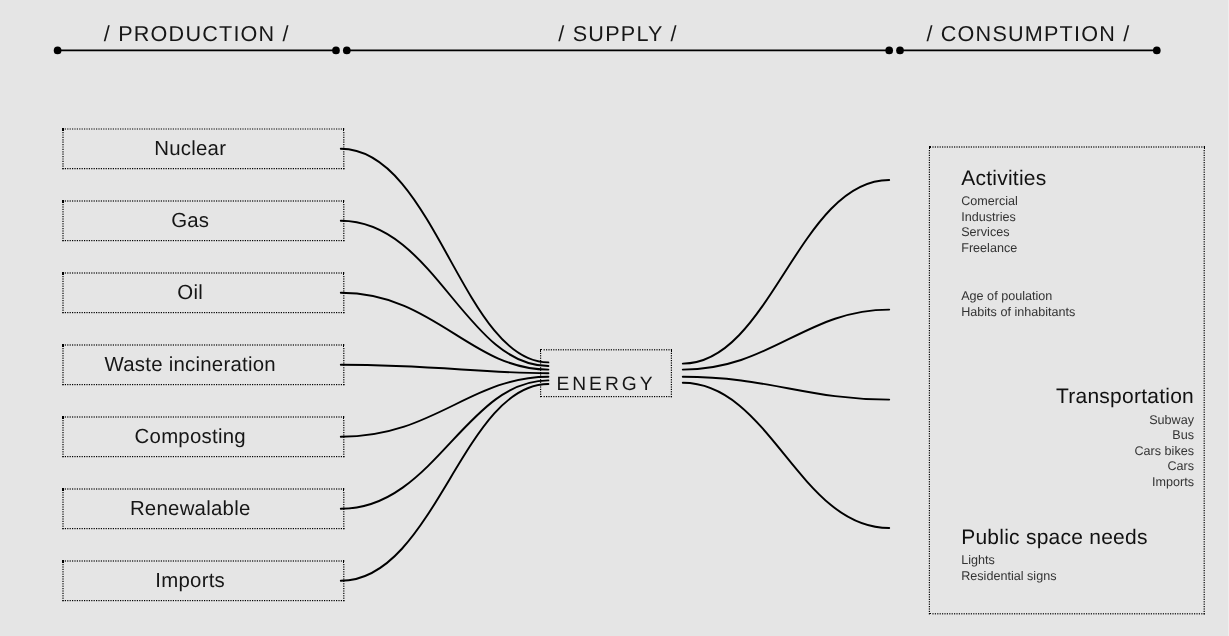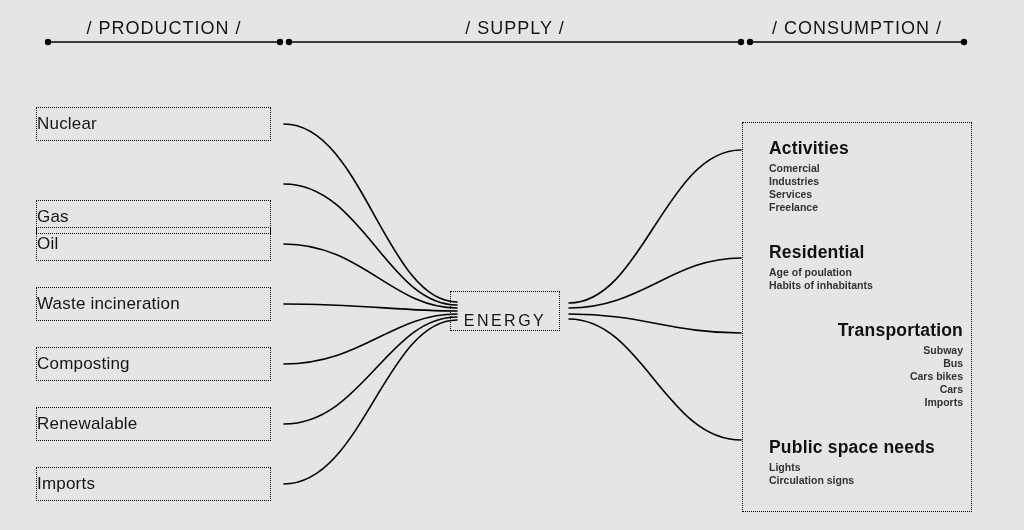--- a/index.html
+++ b/index.html
@@ -14,38 +14,38 @@
   svg.wires{position:absolute;left:0;top:0;width:1024px;height:530px;}
 
   .hdr-label{
     position:absolute;top:16px;height:24px;
     text-align:center;
     font-size:18px;letter-spacing:1px;font-weight:400;color:#161616;
     line-height:24px;
   }
 
   .pbox{
-    position:absolute;left:36px;width:235px;height:34px;
+    position:absolute;left:52px;width:235px;height:34px;
     border:1px dotted #000;
     box-sizing:border-box;
-    display:flex;align-items:center;justify-content:flex-start;
+    display:flex;align-items:center;justify-content:center;
     padding-right:22px;
   }
   .pbox span{font-size:17px;color:#161616;letter-spacing:0.2px;}
 
   .energy-box{
     position:absolute;left:450px;top:291px;width:110px;height:40px;
     border:1px dotted #000;box-sizing:border-box;
     display:flex;align-items:flex-end;justify-content:center;
   }
   .energy-box span{font-size:16px;letter-spacing:2.5px;color:#161616;}
 
   .cons-box{
-    position:absolute;left:742px;top:122px;width:230px;height:390px;
-    border:1px dotted #000;box-sizing:border-box;font-weight:bold;
+    position:absolute;left:774px;top:122px;width:230px;height:390px;
+    border:1px dotted #000;box-sizing:border-box;
   }
   .cons-group{position:absolute;left:26px;right:8px;}
   .cons-title{font-size:17.5px;color:#111;line-height:22px;margin-bottom:3px;letter-spacing:0.2px;}
   .cons-item{font-size:10.5px;color:#333;line-height:13px;}
 </style>
 </head>
 <body>
 
 <div class="canvas">
 
@@ -81,21 +81,21 @@
     </g>
   </svg>
 
   <div class="hdr-label" style="left:48px;width:232px;">/ PRODUCTION /</div>
   <div class="hdr-label" style="left:289px;width:452px;">/ SUPPLY /</div>
   <div class="hdr-label" style="left:750px;width:214px;">/ CONSUMPTION /</div>
 
   <div class="pbox" style="top:107px;">
     <span>Nuclear</span>
   </div>
-  <div class="pbox" style="top:167px;margin-top:33px;">
+  <div class="pbox" style="top:167px;">
     <span>Gas</span>
   </div>
   <div class="pbox" style="top:227px;">
     <span>Oil</span>
   </div>
   <div class="pbox" style="top:287px;">
     <span>Waste incineration</span>
   </div>
   <div class="pbox" style="top:347px;">
     <span>Composting</span>
@@ -115,34 +115,33 @@
 
     <div class="cons-group" style="top:14px;">
       <div class="cons-title">Activities</div>
       <div class="cons-item">Comercial</div>
       <div class="cons-item">Industries</div>
       <div class="cons-item">Services</div>
       <div class="cons-item">Freelance</div>
     </div>
 
     <div class="cons-group" style="top:118px;">
-      <div class="cons-title">Residential</div>
       <div class="cons-item">Age of poulation</div>
       <div class="cons-item">Habits of inhabitants</div>
     </div>
 
     <div class="cons-group" style="top:196px;text-align:right;">
       <div class="cons-title">Transportation</div>
       <div class="cons-item">Subway</div>
       <div class="cons-item">Bus</div>
       <div class="cons-item">Cars bikes</div>
       <div class="cons-item">Cars</div>
       <div class="cons-item">Imports</div>
     </div>
 
     <div class="cons-group" style="top:313px;">
       <div class="cons-title">Public space needs</div>
       <div class="cons-item">Lights</div>
-      <div class="cons-item">Circulation signs</div>
+      <div class="cons-item">Residential signs</div>
     </div>
 
   </div>
 </div>
 
 </body></html>

